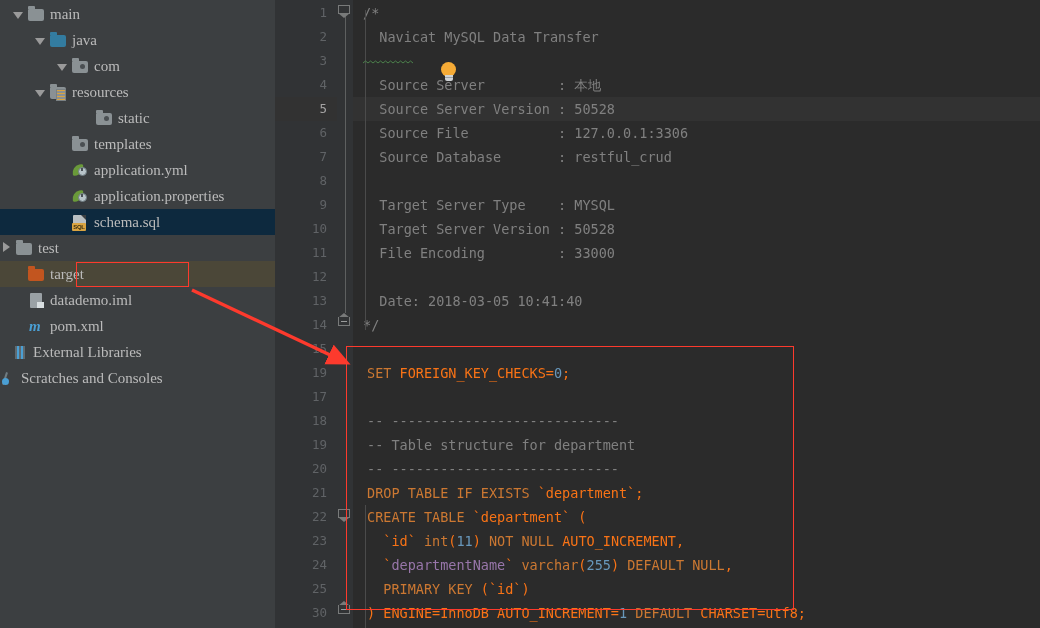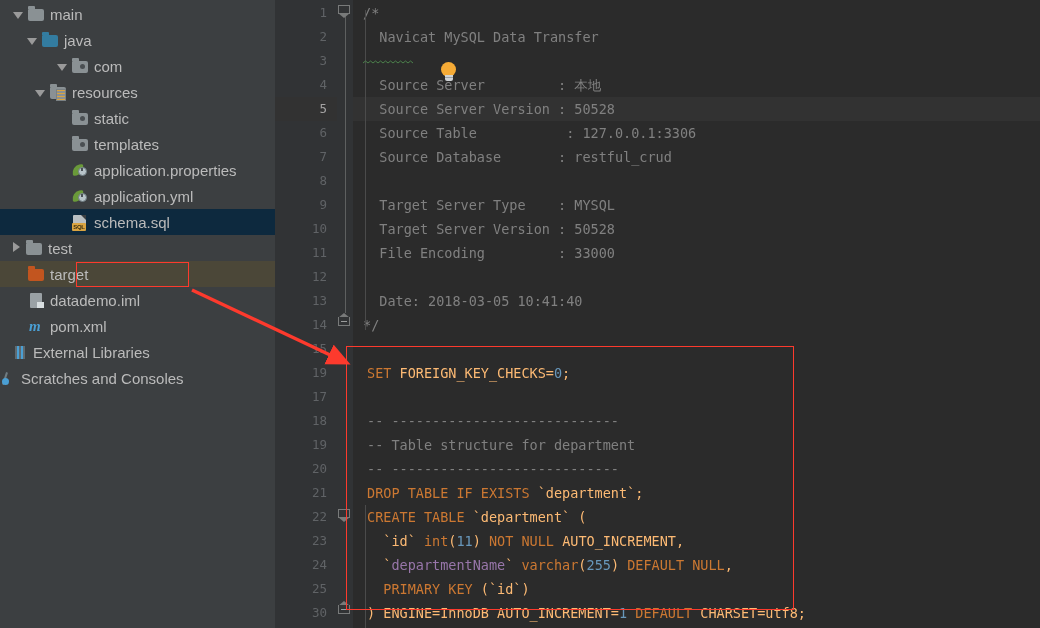--- a/index.html
+++ b/index.html
@@ -41,21 +41,21 @@
     border-top: 7px solid #9a9a9a;
   }
   .arrow.right::after {
     content: ""; position: absolute; left: 3px; top: 0px;
     border-top: 5.5px solid transparent;
     border-bottom: 5.5px solid transparent;
     border-left: 7px solid #9a9a9a;
   }
   .arrow.none::after { content: none; }
   .ico { width: 17px; height: 17px; flex: none; margin-right: 5px; position: relative; }
-  .lbl { line-height: 17px; }
+  .lbl { line-height: 17px; font-family: Liberation Serif, serif; }
 
   
   .fold { position: absolute; left: 0; top: 3px; width: 16px; height: 12px; border-radius: 1px 2px 2px 2px; }
   .fold::before { content:""; position:absolute; left:0; top:-2.5px; width:7px; height:3px; border-radius:1px 1px 0 0; background: inherit; }
   .fold-gray { background: #8a9194; }
   .fold-blue { background: #337ca0; }
   .fold-orange { background: #c2551f; }
   
   .pkg { background:#8a9194; }
   .pkg::after { content:""; position:absolute; right:3px; top:3.5px; width:5px; height:5px; border-radius:50%; background:#4a4f52; }
@@ -124,21 +124,21 @@
   .foldbox.top .bx { border-bottom:none; }
   .foldbox.top::after { content:""; position:absolute; left:0px; top:8px;
      border-left:6px solid transparent; border-right:6px solid transparent; border-top:5px solid #787a7a; }
   .foldbox.bot .bx { border-top:none; }
   .foldbox.bot::before { content:""; position:absolute; left:0px; top:-4px;
      border-left:6px solid transparent; border-right:6px solid transparent; border-bottom:5px solid #787a7a; }
   .foldbox .mn { position:absolute; left:3px; top:4px; width:6px; height:1px; background:#9a9c9c; }
 
   
   .kw  { color:#cc7832; }
-  .pln { color:#fdba74; }
+  .pln { color:#f97316; }
   .num { color:#6897bb; }
   .cmt { color:#808080; }
   .col { color:#9876aa; }
 
   
   #squiggle {
     position:absolute; left:10px; top:35px; width:50px; height:4px; z-index:5;
   }
 
   
@@ -166,21 +166,21 @@
   <div id="sidebar">
 
     <div class="tree-row" style="padding-left:12px">
       <span class="arrow down"></span>
       <span class="ico">
           <span class="fold fold-gray"></span>
         </span>
       <span class="lbl">main</span>
     </div>
 
-    <div class="tree-row" style="padding-left:26px">
+    <div class="tree-row" style="padding-left:34px">
       <span class="arrow down"></span>
       <span class="ico">
           <span class="fold fold-blue"></span>
         </span>
       <span class="lbl">java</span>
     </div>
 
     <div class="tree-row" style="padding-left:56px">
       <span class="arrow down"></span>
       <span class="ico">
@@ -192,68 +192,68 @@
 
     <div class="tree-row" style="padding-left:34px">
       <span class="arrow down"></span>
       <span class="ico">
           <span class="fold fold-gray res"></span>
         </span>
       <span class="lbl">resources</span>
     </div>
 
 
+    <div class="tree-row" style="padding-left:80px">
+      <span class="arrow none"></span>
+      <span class="ico">
+          <span class="fold pkg"></span>
+        </span>
+      <span class="lbl">static</span>
+    </div>
+
     <div class="tree-row" style="padding-left:56px">
       <span class="arrow none"></span>
       <span class="ico">
           <span class="fold pkg"></span>
         </span>
-      <span class="lbl">static</span>
+      <span class="lbl">templates</span>
     </div>
 
     <div class="tree-row" style="padding-left:56px">
       <span class="arrow none"></span>
       <span class="ico">
-          <span class="fold pkg"></span>
-        </span>
-      <span class="lbl">templates</span>
+        <span class="spring">
+            <span class="leafshape"></span>
+            <span class="gearc"></span>
+          </span>
+      </span>
+      <span class="lbl">application.yml</span>
     </div>
 
     <div class="tree-row" style="padding-left:56px">
       <span class="arrow none"></span>
       <span class="ico">
         <span class="spring">
             <span class="leafshape"></span>
             <span class="gearc"></span>
           </span>
       </span>
       <span class="lbl">application.properties</span>
     </div>
 
-    <div class="tree-row" style="padding-left:56px">
-      <span class="arrow none"></span>
-      <span class="ico">
-        <span class="spring">
-            <span class="leafshape"></span>
-            <span class="gearc"></span>
-          </span>
-      </span>
-      <span class="lbl">application.yml</span>
-    </div>
-
     <div class="tree-row selected" style="padding-left:56px">
       <span class="arrow none"></span>
       <span class="ico">
         <span class="sqlf"></span>
           <span class="sqlbadge">SQL</span>
       </span>
       <span class="lbl">schema.sql</span>
     </div>
 
-    <div class="tree-row" style="padding-left:10px">
+    <div class="tree-row" style="padding-left:0">
       <span class="arrow right"></span>
       <span class="ico">
           <span class="fold fold-gray"></span>
         </span>
       <span class="lbl">test</span>
     </div>
 
     <div class="tree-row target-row" style="padding-left:12px">
       <span class="arrow none"></span>
       <span class="ico">
@@ -353,21 +353,21 @@
 
       <div class="cl"><span class="cmt">/*</span></div>
       <div class="cl" style="position:relative"><span class="cmt">  Navicat MySQL Data Transfer</span>
         <svg id="squiggle" viewBox="0 0 50 4" preserveAspectRatio="none">
           <path d="M0 3 L2.5 1 L5 3 L7.5 1 L10 3 L12.5 1 L15 3 L17.5 1 L20 3 L22.5 1 L25 3 L27.5 1 L30 3 L32.5 1 L35 3 L37.5 1 L40 3 L42.5 1 L45 3 L47.5 1 L50 3" fill="none" stroke="#4f8a4f" stroke-width="0.9"></path>
         </svg>
       </div>
       <div class="cl"><span class="cmt"></span></div>
       <div class="cl"><span class="cmt">  Source Server         : 本地</span></div>
       <div class="cl cur"><span class="cmt">  Source Server Version : 50528</span></div>
-      <div class="cl"><span class="cmt">  Source Table           : 127.0.0.1:3306</span></div>
+      <div class="cl"><span class="cmt">  Source File           : 127.0.0.1:3306</span></div>
       <div class="cl"><span class="cmt">  Source Database       : restful_crud</span></div>
       <div class="cl"><span class="cmt"></span></div>
       <div class="cl"><span class="cmt">  Target Server Type    : MYSQL</span></div>
       <div class="cl"><span class="cmt">  Target Server Version : 50528</span></div>
       <div class="cl"><span class="cmt">  File Encoding         : 33000</span></div>
       <div class="cl"><span class="cmt"></span></div>
       <div class="cl"><span class="cmt">  Date: 2018-03-05 10:41:40</span></div>
       <div class="cl"><span class="cmt">*/</span></div>
       <div class="cl"><span class="cmt"></span></div>
 

